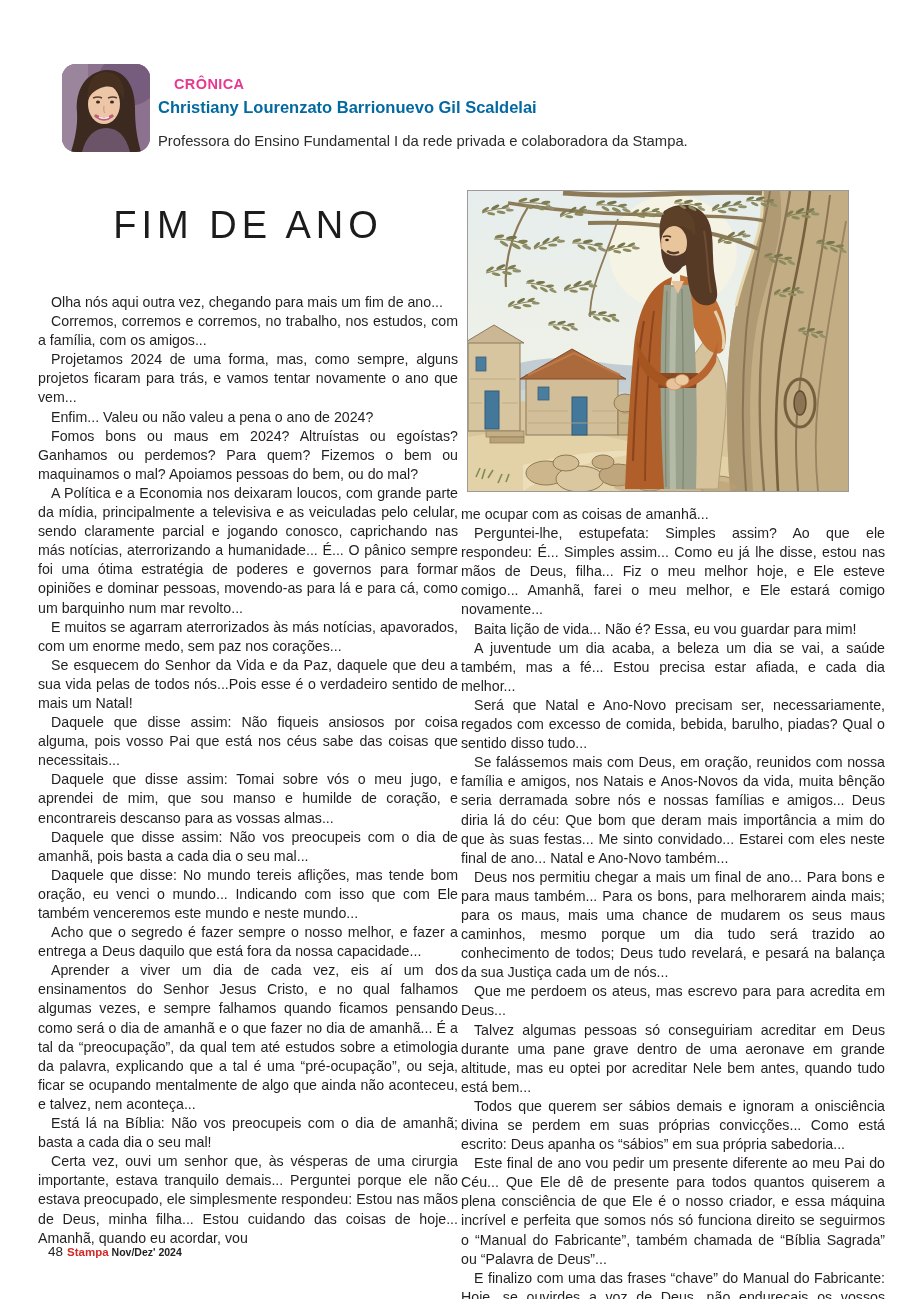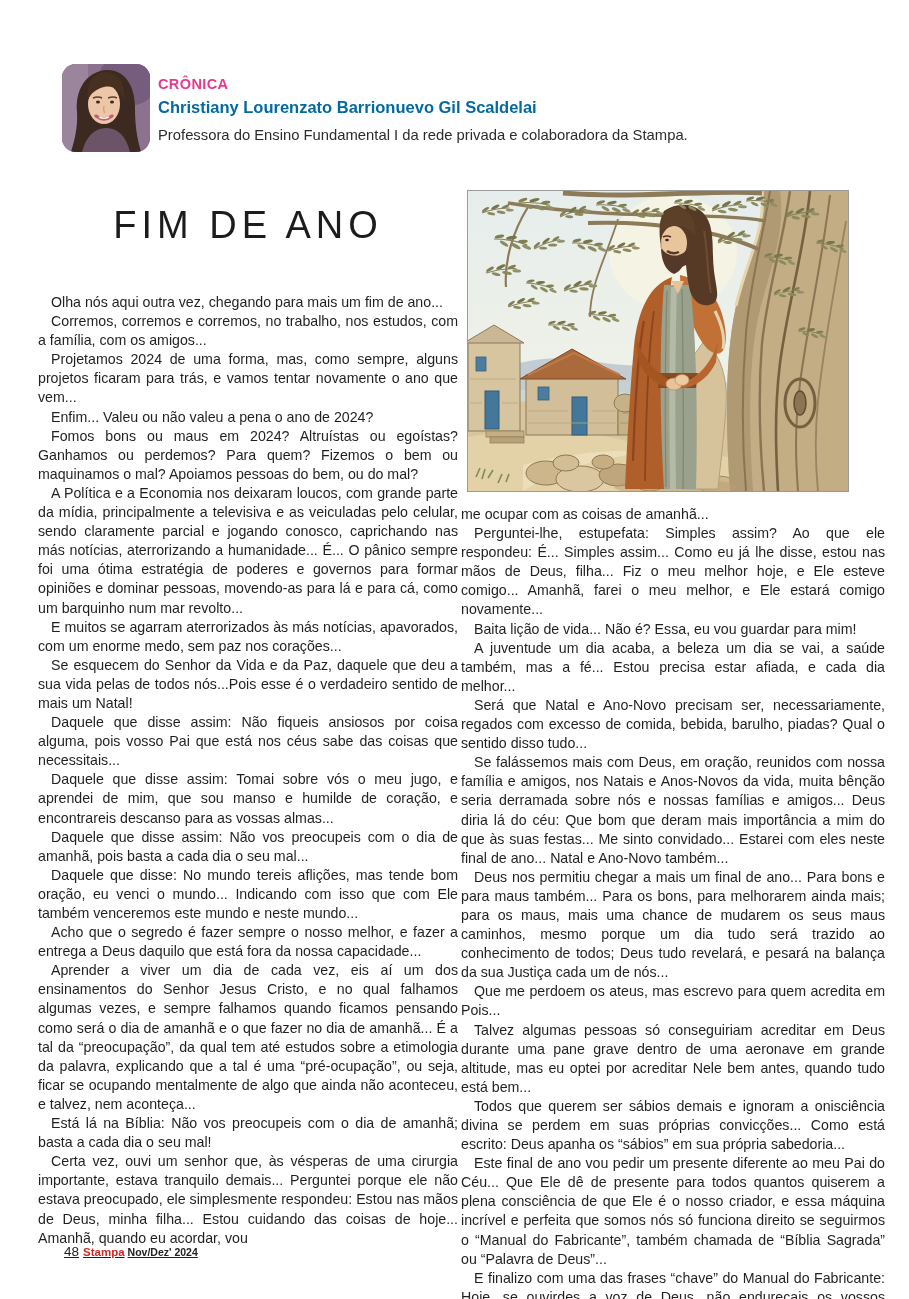--- a/index.html
+++ b/index.html
@@ -8,42 +8,42 @@
     background:#ffffff;color:#231f20;
     font-family:"Liberation Sans","DejaVu Sans",sans-serif;
     -webkit-font-smoothing:antialiased;
   }
   .photo{
     position:absolute;left:62px;top:64px;width:88px;height:88px;
     border-radius:14px;overflow:hidden;background:#8d7290;
   }
   .photo svg{display:block;width:100%;height:100%;}
   .header-text{position:absolute;left:158px;top:76px;width:560px;}
-  .kicker{color:#e63a8e;font-weight:700;font-size:14.5px;letter-spacing:.4px;}
+  .kicker{color:#e63a8e;font-weight:700;font-size:14.5px;letter-spacing:.4px;margin-left:16px;}
   .author{font-weight:700;font-size:16.5px;margin-top:6px;color:#0369a1;}
-  .role{font-size:14.8px;margin-top:10px;color:#2c2c2c;}
+  .role{font-size:14.8px;margin-top:16px;color:#2c2c2c;}
   .title{
     position:absolute;left:38px;top:204px;width:420px;
     text-align:center;font-size:38px;font-weight:200;letter-spacing:5px;
     color:#1c1c1c;white-space:nowrap;
   }
   .illu{
     position:absolute;left:467px;top:190px;width:380px;height:300px;
     border:1px solid #9a9a9a;box-sizing:content-box;background:#eef0ea;
   }
   .illu svg{display:block;width:100%;height:100%;}
   .col{position:absolute;}
   .colL{left:38px;top:293px;width:420px;}
   .colR{left:461px;top:505px;width:424px;}
   .col p{
     margin:0;font-size:14.2px;line-height:19.1px;
     text-align:justify;text-indent:13px;color:#231f20;
   }
   .col p.noindent{text-indent:0;}
-  .footer{position:absolute;left:64px;top:1244px;font-size:12px;white-space:nowrap;text-decoration:underline;}
+  .footer{position:absolute;left:48px;top:1244px;font-size:12px;white-space:nowrap;}
   .footer .num{font-size:13.5px;color:#222;font-weight:400;}
   .footer .brand{color:#d02b27;font-weight:700;font-size:11.5px;margin-left:4px;}
   .footer .edition{color:#222;font-weight:700;font-size:10.5px;margin-left:3px;}
 </style>
 </head>
 <body>
 
 <div class="photo">
   <svg viewBox="0 0 88 88" aria-hidden="true">
     <rect width="88" height="88" fill="#8d7290"></rect>
@@ -238,21 +238,21 @@
     <p>Certa vez, ouvi um senhor que, às vésperas de uma cirurgia importante, estava tranquilo demais... Perguntei porque ele não estava preocupado, ele simplesmente respondeu: Estou nas mãos de Deus, minha filha... Estou cuidando das coisas de hoje... Amanhã, quando eu acordar, vou</p>
   </div>
 <div class="col colR">
     <p class="noindent">me ocupar com as coisas de amanhã...</p>
     <p>Perguntei-lhe, estupefata: Simples assim? Ao que ele respondeu: É... Simples assim... Como eu já lhe disse, estou nas mãos de Deus, filha... Fiz o meu melhor hoje, e Ele esteve comigo... Amanhã, farei o meu melhor, e Ele estará comigo novamente...</p>
     <p>Baita lição de vida... Não é? Essa, eu vou guardar para mim!</p>
     <p>A juventude um dia acaba, a beleza um dia se vai, a saúde também, mas a fé... Estou precisa estar afiada, e cada dia melhor...</p>
     <p>Será que Natal e Ano-Novo precisam ser, necessariamente, regados com excesso de comida, bebida, barulho, piadas? Qual o sentido disso tudo...</p>
     <p>Se falássemos mais com Deus, em oração, reunidos com nossa família e amigos, nos Natais e Anos-Novos da vida, muita bênção seria derramada sobre nós e nossas famílias e amigos... Deus diria lá do céu: Que bom que deram mais importância a mim do que às suas festas... Me sinto convidado... Estarei com eles neste final de ano... Natal e Ano-Novo também...</p>
     <p>Deus nos permitiu chegar a mais um final de ano... Para bons e para maus também... Para os bons, para melhorarem ainda mais; para os maus, mais uma chance de mudarem os seus maus caminhos, mesmo porque um dia tudo será trazido ao conhecimento de todos; Deus tudo revelará, e pesará na balança da sua Justiça cada um de nós...</p>
-    <p>Que me perdoem os ateus, mas escrevo para quem acredita em Pois...</p>
+    <p>Que me perdoem os ateus, mas escrevo para para acredita em Deus...</p>
     <p>Talvez algumas pessoas só conseguiriam acreditar em Deus durante uma pane grave dentro de uma aeronave em grande altitude, mas eu optei por acreditar Nele bem antes, quando tudo está bem...</p>
     <p>Todos que querem ser sábios demais e ignoram a onisciência divina se perdem em suas próprias convicções... Como está escrito: Deus apanha os “sábios” em sua própria sabedoria...</p>
     <p>Este final de ano vou pedir um presente diferente ao meu Pai do Céu... Que Ele dê de presente para todos quantos quiserem a plena consciência de que Ele é o nosso criador, e essa máquina incrível e perfeita que somos nós só funciona direito se seguirmos o “Manual do Fabricante”, também chamada de “Bíblia Sagrada” ou “Palavra de Deus”...</p>
     <p>E finalizo com uma das frases “chave” do Manual do Fabricante: Hoje, se ouvirdes a voz de Deus, não endureçais os vossos corações!</p>
   </div>
 
 <div class="footer">
   <span class="num">48</span><span class="brand">Stampa</span><span class="edition">Nov/Dez' 2024</span>
 </div>
 

